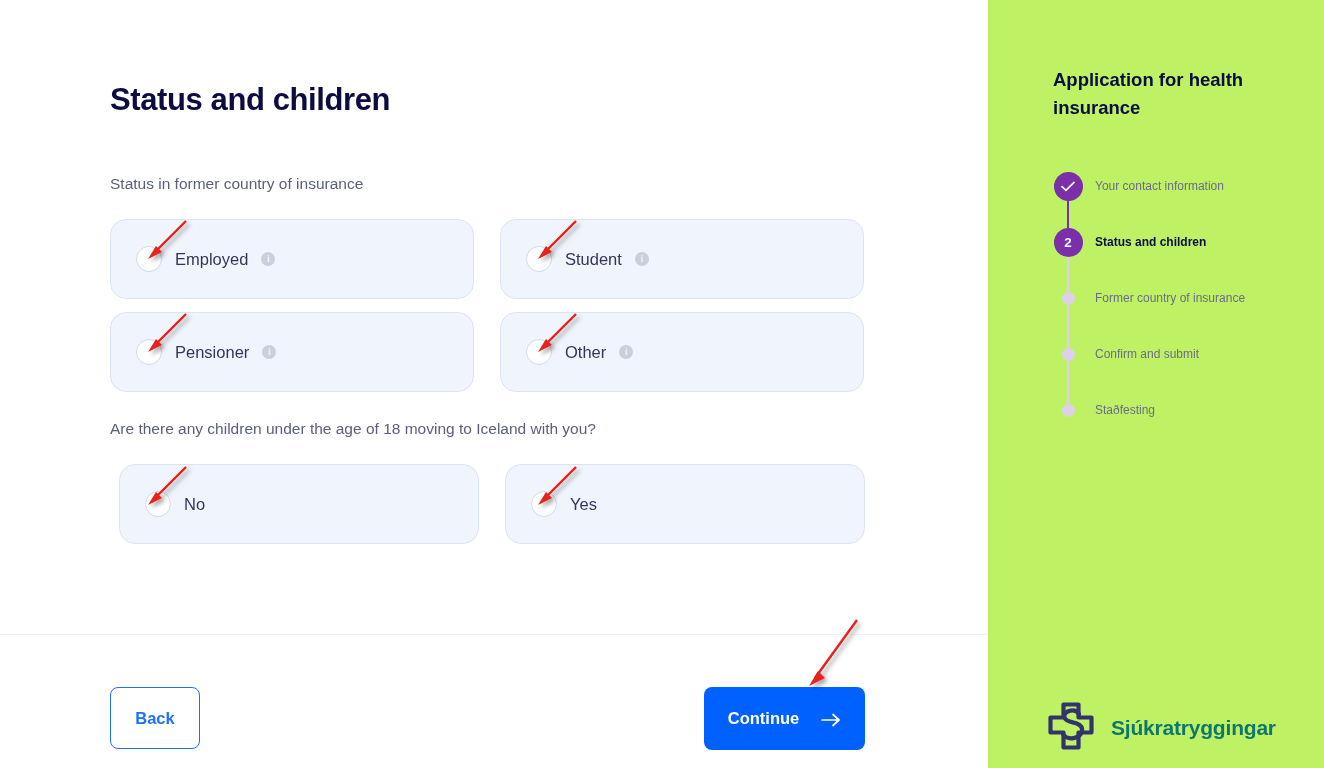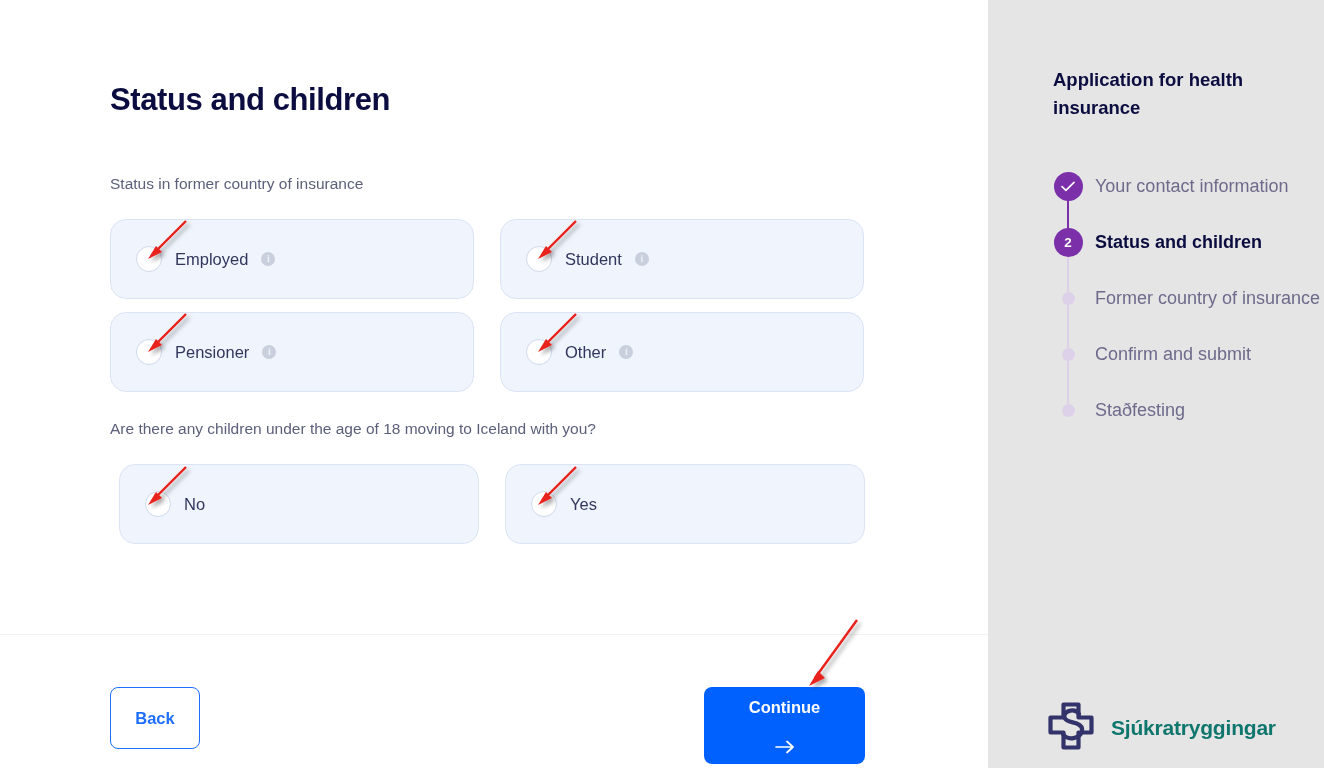--- a/index.html
+++ b/index.html
@@ -85,38 +85,37 @@
     border: 1px solid #1f6fff;
     border-radius: 8px;
     background: #ffffff;
     color: #1f6fff;
     font-size: 16.5px; font-weight: bold;
     font-family: "Liberation Sans", sans-serif;
     cursor: pointer;
   }
   .btn-continue {
     position: absolute; left: 704px; top: 687px;
-    width: 161px; height: 77px;
+    width: 161px; height: 63px;
     border: none; border-radius: 8px;
     background: #0061ff;
     color: #ffffff;
     font-size: 16.5px; font-weight: bold;
     font-family: "Liberation Sans", sans-serif;
     display: flex; align-items: center; justify-content: center;
     gap: 22px;
     cursor: pointer;
-    flex-direction: column;
   }
   .arrow-right { display: inline-block; width: 20px; height: 14px; }
 
   
   .sidebar {
     position: relative;
     width: 336px; height: 768px;
-    background: #e5e5e5;
+    background: #bef264;
     flex: 0 0 336px;
   }
   .side-title {
     position: absolute; left: 65px; top: 66px;
     width: 250px;
     font-size: 18.5px; font-weight: bold;
     color: #0b0c3f; line-height: 28px;
   }
   .stepper { position: absolute; left: 65px; top: 170px; width: 270px; }
   .step { position: relative; display: flex; align-items: flex-start; }
@@ -140,21 +139,21 @@
     margin-top: 10px;
   }
   .connector {
     position: absolute;
     left: 50%; transform: translateX(-50%);
     width: 2px;
     z-index: 1;
   }
   .step-text {
     margin-left: 12px;
-    font-size: 18px;
+    font-size: 12px;
     line-height: 22px;
     padding-top: 5px;
     white-space: nowrap;
   }
   .step-done .step-text { color: #6e6a8c; }
   .step-active .step-text { color: #0b0c3f; font-weight: bold; }
   .step-todo .step-text { color: #6e6a8c; }
   .check { width: 14px; height: 11px; }
 
   .logo-wrap {

